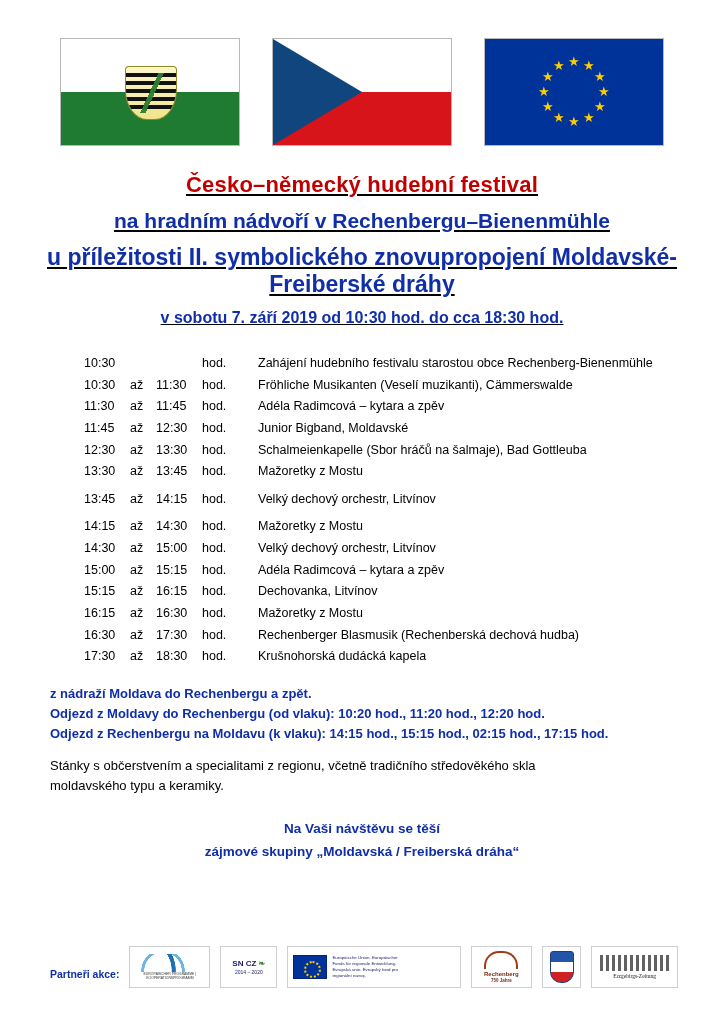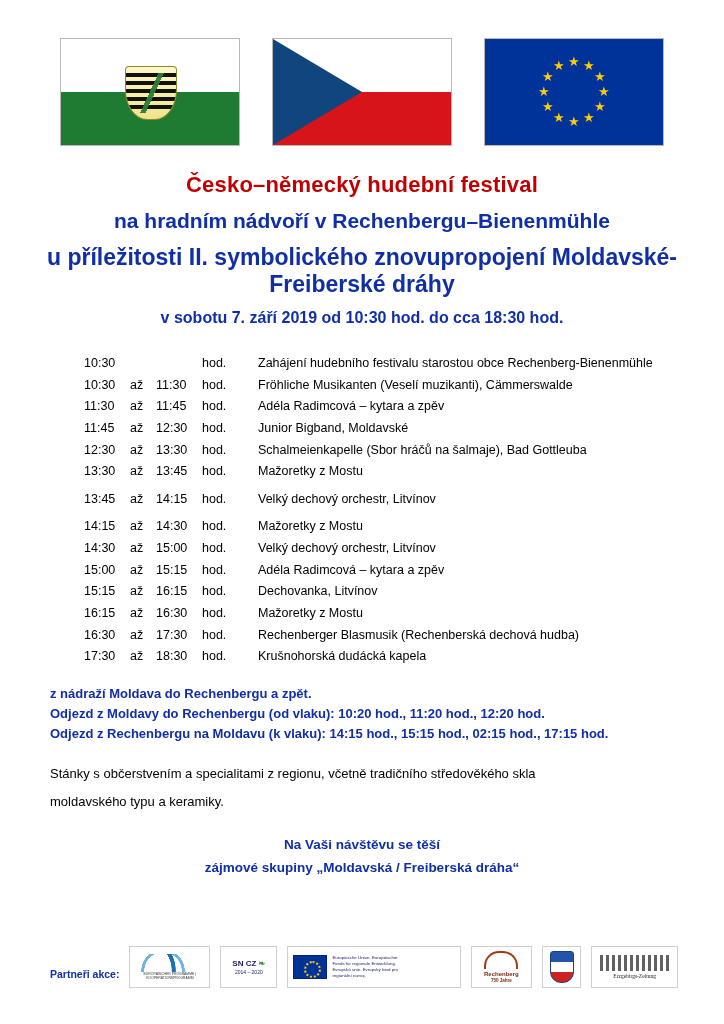--- a/index.html
+++ b/index.html
@@ -105,20 +105,21 @@
     width: 0; height: 0;
     color: #FFCC00;
     font-size: 13px;
     line-height: 13px;
   }
 
   
   .headings {
     text-align: center;
     margin-top: 26px;
+    text-decoration: underline;
   }
   .title1 {
     color: #c00000;
     font-size: 22px;
     font-weight: bold;
     letter-spacing: .2px;
     margin-bottom: 11px;
   }
   .title2 {
     color: #0f2ea8;
@@ -163,21 +164,20 @@
     width: 628px;
     font-size: 13px;
     line-height: 1.55;
   }
   .notes .blue {
     color: #0f2ea8;
     font-weight: bold;
   }
   .notes .plain {
     color: #000;
-    margin-top: 8px;
   }
   .notes p { margin: 0; }
   .notes .spacer { height: 12px; }
 
   .closing {
     text-align: center;
     color: #0f2ea8;
     font-weight: bold;
     font-size: 13.5px;
     margin-top: 22px;

